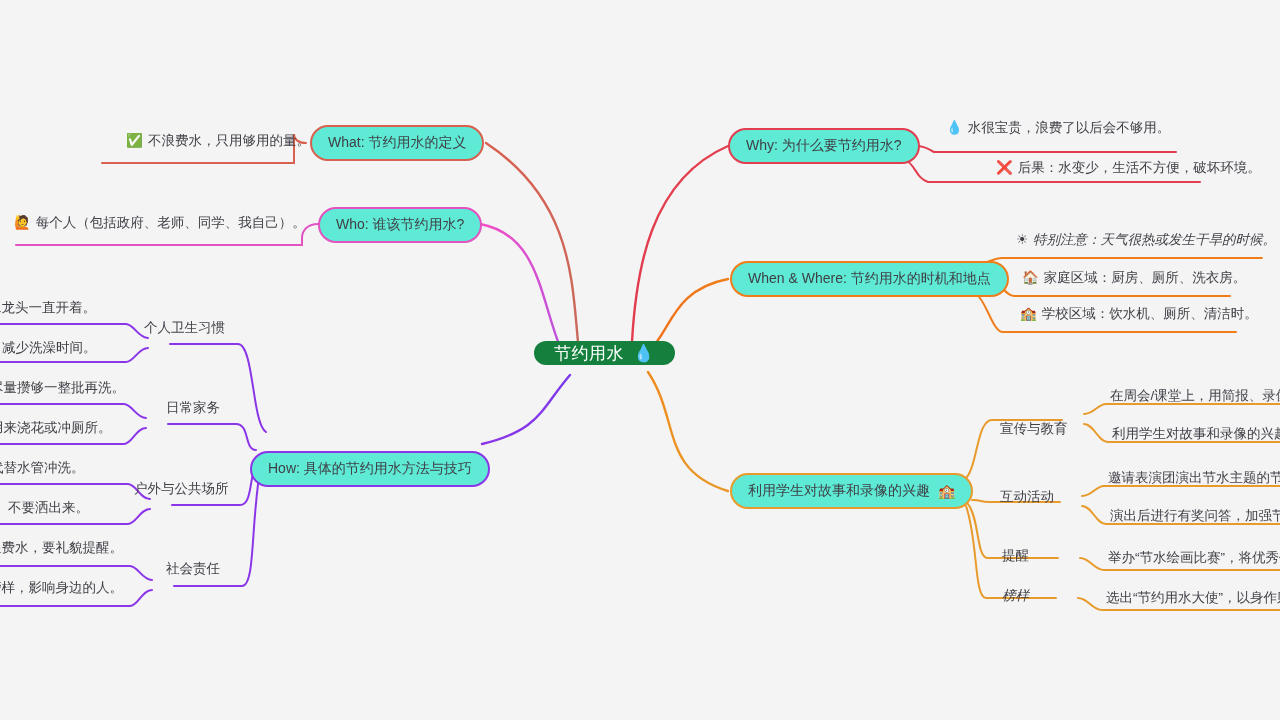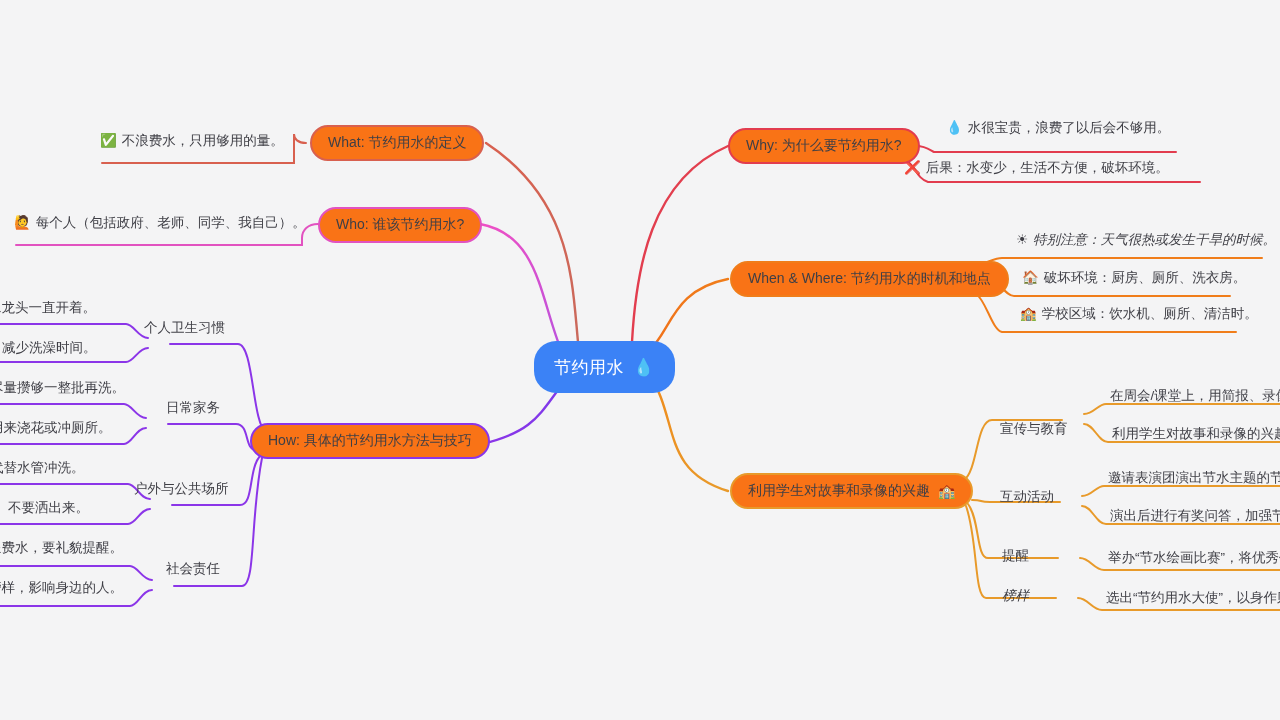--- a/index.html
+++ b/index.html
@@ -24,33 +24,33 @@
   .node {
     position: absolute;
     box-sizing: border-box;
     white-space: nowrap;
     display: flex;
     align-items: center;
     justify-content: center;
   }
   
   .root {
-    background: #3b82f6;
+    background: #15803d;
     color: #ffffff;
     border-radius: 22px;
     font-size: 17px;
     padding: 0 20px;
-    height: 52px;
+    height: 24px;
     letter-spacing: 0.5px;
     z-index: 6;
   }
   .root .emoji { margin-left: 9px; font-size: 17px; }
   
   .topic {
-    background: #f97316;
+    background: #5eead4;
     border-radius: 19px;
     border: 2px solid #d8604f;
     color: #3f3f46;
     font-size: 14px;
     height: 36px;
     padding: 0 16px;
     z-index: 5;
   }
   .topic .emoji { margin-left: 8px; }
   
@@ -183,49 +183,49 @@
   </svg>
 
   <div class="node root" style="left:534px; top:341px; min-width:140px;">
     <span>节约用水</span>
     <span class="emoji">💧</span>
   </div>
 
   <div class="node topic" style="left:310px; top:125px; border-color:#d8604f;">
     <span>What: 节约用水的定义</span>
   </div>
-  <div class="leaf l" style="left:100px; top:134px; width:210px; text-align:left;">
+  <div class="leaf l" style="left:100px; top:134px; width:210px; text-align:right;">
     <span class="emoji">✅</span><span>不浪费水，只用够用的量。</span>
   </div>
 
   <div class="node topic" style="left:318px; top:207px; border-color:#e252c0;">
     <span>Who: 谁该节约用水?</span>
   </div>
   <div class="leaf l" style="left:14px; top:216px; text-align:left;">
     <span class="emoji">🙋</span><span>每个人（包括政府、老师、同学、我自己）。</span>
   </div>
 
   <div class="node topic" style="left:728px; top:128px; border-color:#e23c4e;">
     <span>Why: 为什么要节约用水?</span>
   </div>
   <div class="leaf r" style="left:946px; top:121px;">
     <span class="emoji">💧</span><span>水很宝贵，浪费了以后会不够用。</span>
   </div>
-  <div class="leaf r" style="left:904px; top:161px;">
+  <div class="leaf r" style="left:996px; top:161px;">
     <span class="emoji">❌</span><span>后果：水变少，生活不方便，破坏环境。</span>
   </div>
 
   <div class="node topic" style="left:730px; top:261px; border-color:#f07d1a;">
     <span>When &amp; Where: 节约用水的时机和地点</span>
   </div>
   <div class="leaf r" style="left:1016px; top:233px;font-style:italic;">
     <span class="emoji">☀</span><span>特别注意：天气很热或发生干旱的时候。</span>
   </div>
   <div class="leaf r" style="left:1022px; top:271px;">
-    <span class="emoji">🏠</span><span>破坏环境：厨房、厕所、洗衣房。</span>
+    <span class="emoji">🏠</span><span>家庭区域：厨房、厕所、洗衣房。</span>
   </div>
   <div class="leaf r" style="left:1020px; top:307px;">
     <span class="emoji">🏫</span><span>学校区域：饮水机、厕所、清洁时。</span>
   </div>
 
   <div class="node topic" style="left:730px; top:473px; border-color:#e89a2a;">
     <span>利用学生对故事和录像的兴趣</span>
     <span class="emoji">🏫</span>
   </div>
   <div class="cat" style="left:1000px; top:422px;">
@@ -252,21 +252,21 @@
   <div class="leaf r" style="left:1110px; top:509px;">
     <span>演出后进行有奖问答，加强节水</span>
   </div>
   <div class="leaf r" style="left:1108px; top:551px;">
     <span>举办“节水绘画比赛”，将优秀作品张</span>
   </div>
   <div class="leaf r" style="left:1106px; top:591px;">
     <span>选出“节约用水大使”，以身作则并吗</span>
   </div>
 
-  <div class="node topic" style="left:250px; top:423px; border-color:#8b35e8;">
+  <div class="node topic" style="left:250px; top:451px; border-color:#8b35e8;">
     <span>How: 具体的节约用水方法与技巧</span>
   </div>
   <div class="cat" style="left:144px; top:321px;">
     <span>个人卫生习惯</span>
   </div>
   <div class="cat" style="left:166px; top:401px;">
     <span>日常家务</span>
   </div>
   <div class="cat" style="left:134px; top:482px;">
     <span>户外与公共场所</span>

